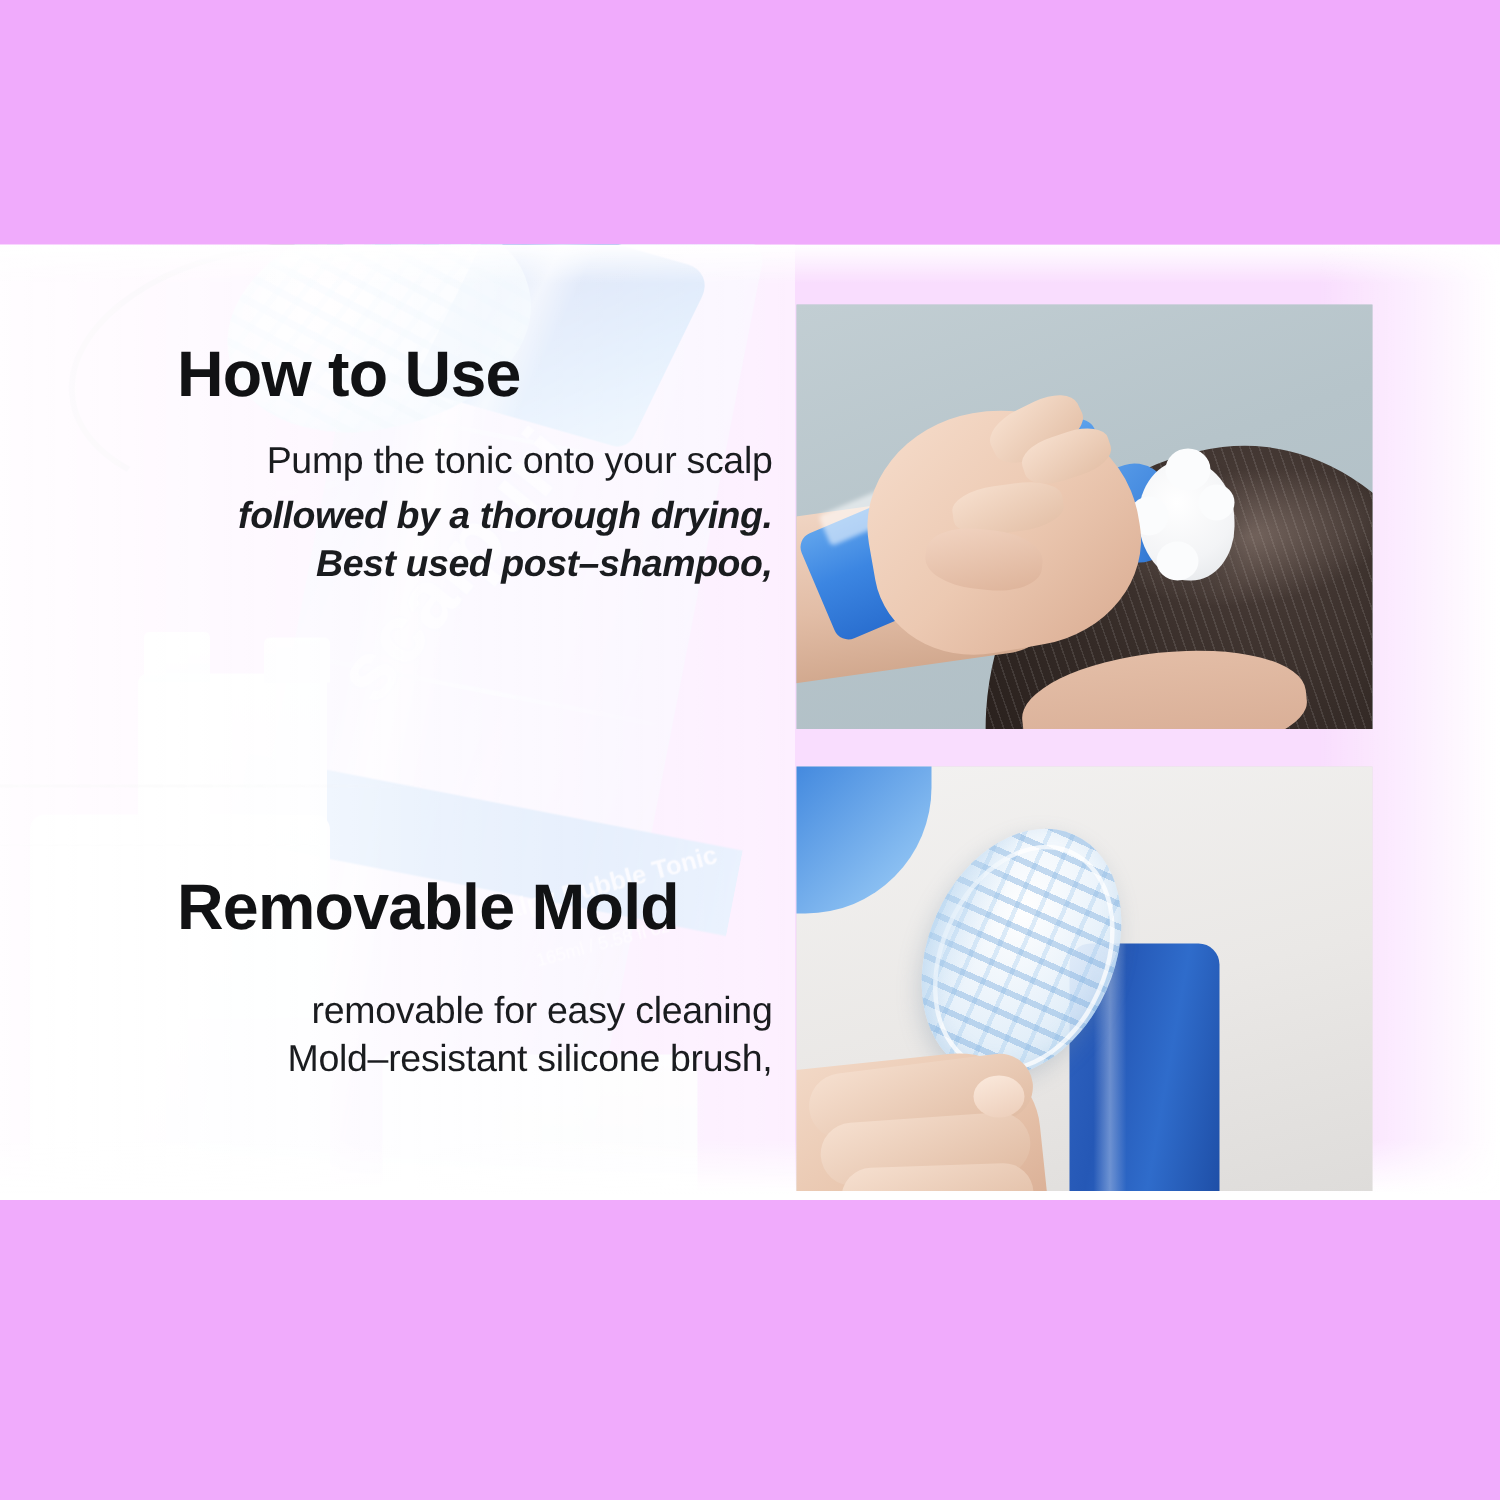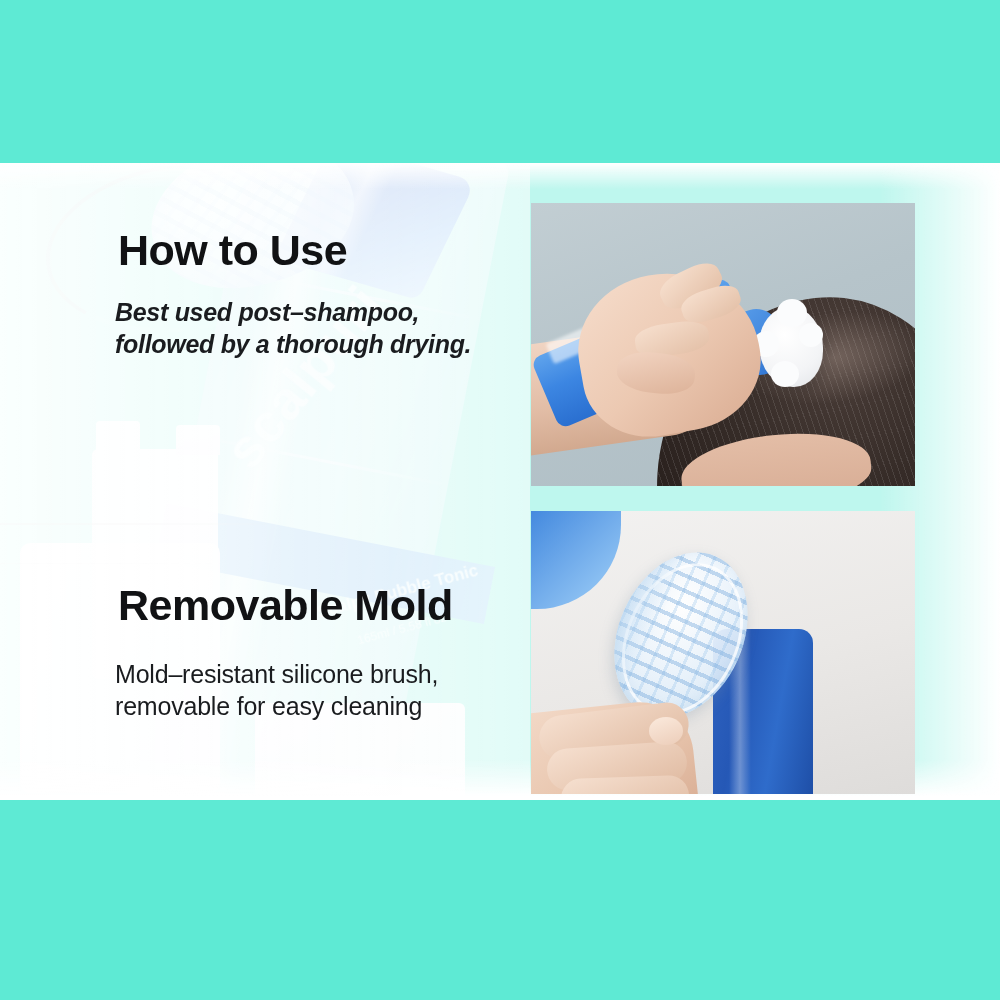--- a/index.html
+++ b/index.html
@@ -11,22 +11,23 @@
     width: 1000px;
     height: 1000px;
     font-family: "Liberation Sans", sans-serif;
     overflow: hidden;
   }
 
   #stage {
     position: relative;
     width: 1000px;
     height: 1000px;
-    background: #5eead4;
+    background: #f0abfc;
     overflow: hidden;
+    text-align: right;
   }
 
   
   .bg-layer {
     position: absolute;
     left: 0;
     top: 163px;
     width: 1000px;
     height: 637px;
     overflow: hidden;
@@ -577,31 +578,32 @@
     <div class="bg-fade-top"></div>
     <div class="bg-fade-bottom"></div>
     <div class="bg-fade-right"></div>
   </div>
 
   <div class="text-col">
 
     <div class="heading h-howto">How to Use</div>
 
     <div class="body-block b-howto">
+      <span class="body-line">Pump the tonic onto your scalp</span>
       <span class="em-group">
+        <span class="body-line em">followed by a thorough drying.</span>
         <span class="body-line em">Best used post–shampoo,</span>
-        <span class="body-line em">followed by a thorough drying.</span>
       </span>
     </div>
 
     <div class="heading h-brush">Removable Mold</div>
 
     <div class="body-block b-brush">
+      <span class="body-line">removable for easy cleaning</span>
       <span class="body-line">Mold–resistant silicone brush,</span>
-      <span class="body-line">removable for easy cleaning</span>
     </div>
   </div>
 
   <div class="photo photo-top">
     <div class="pt-bg"></div>
 
     <div class="pt-hair">
       <div class="pt-hair-strands"></div>
       <div class="pt-hair-shine"></div>
     </div>

